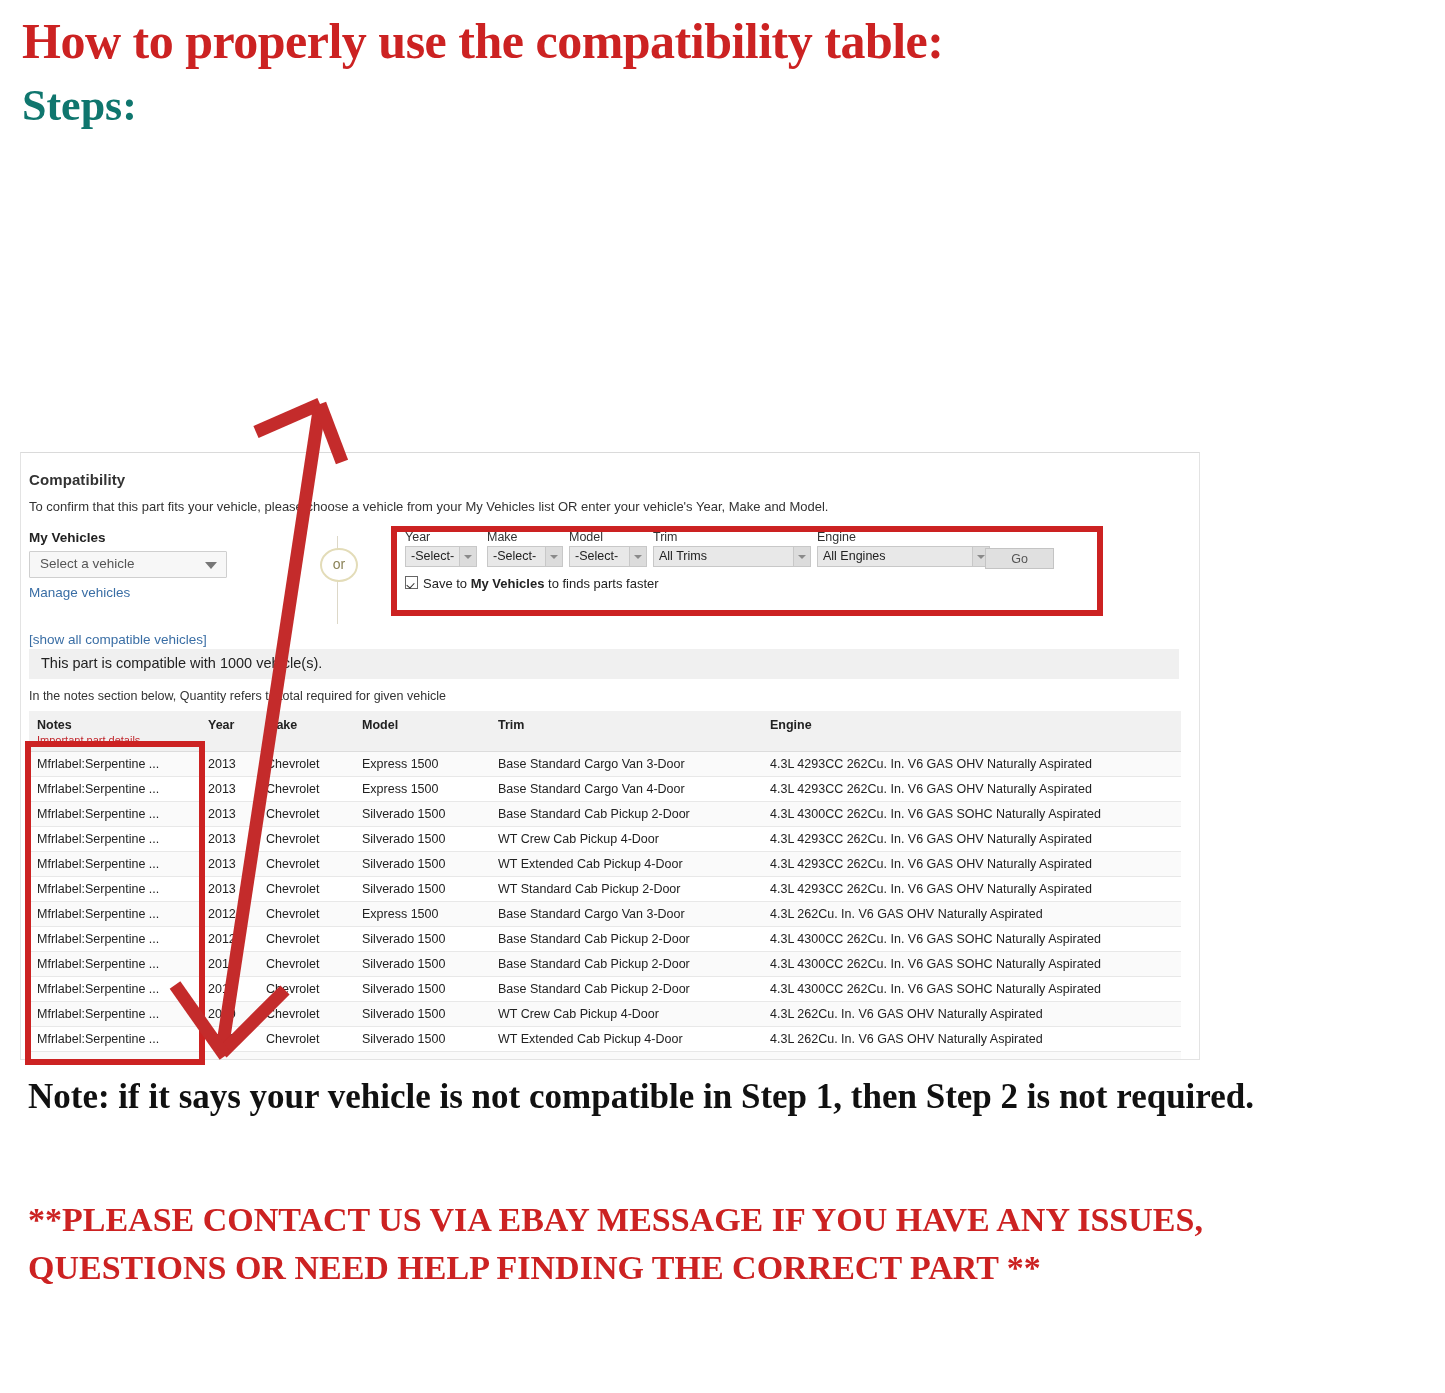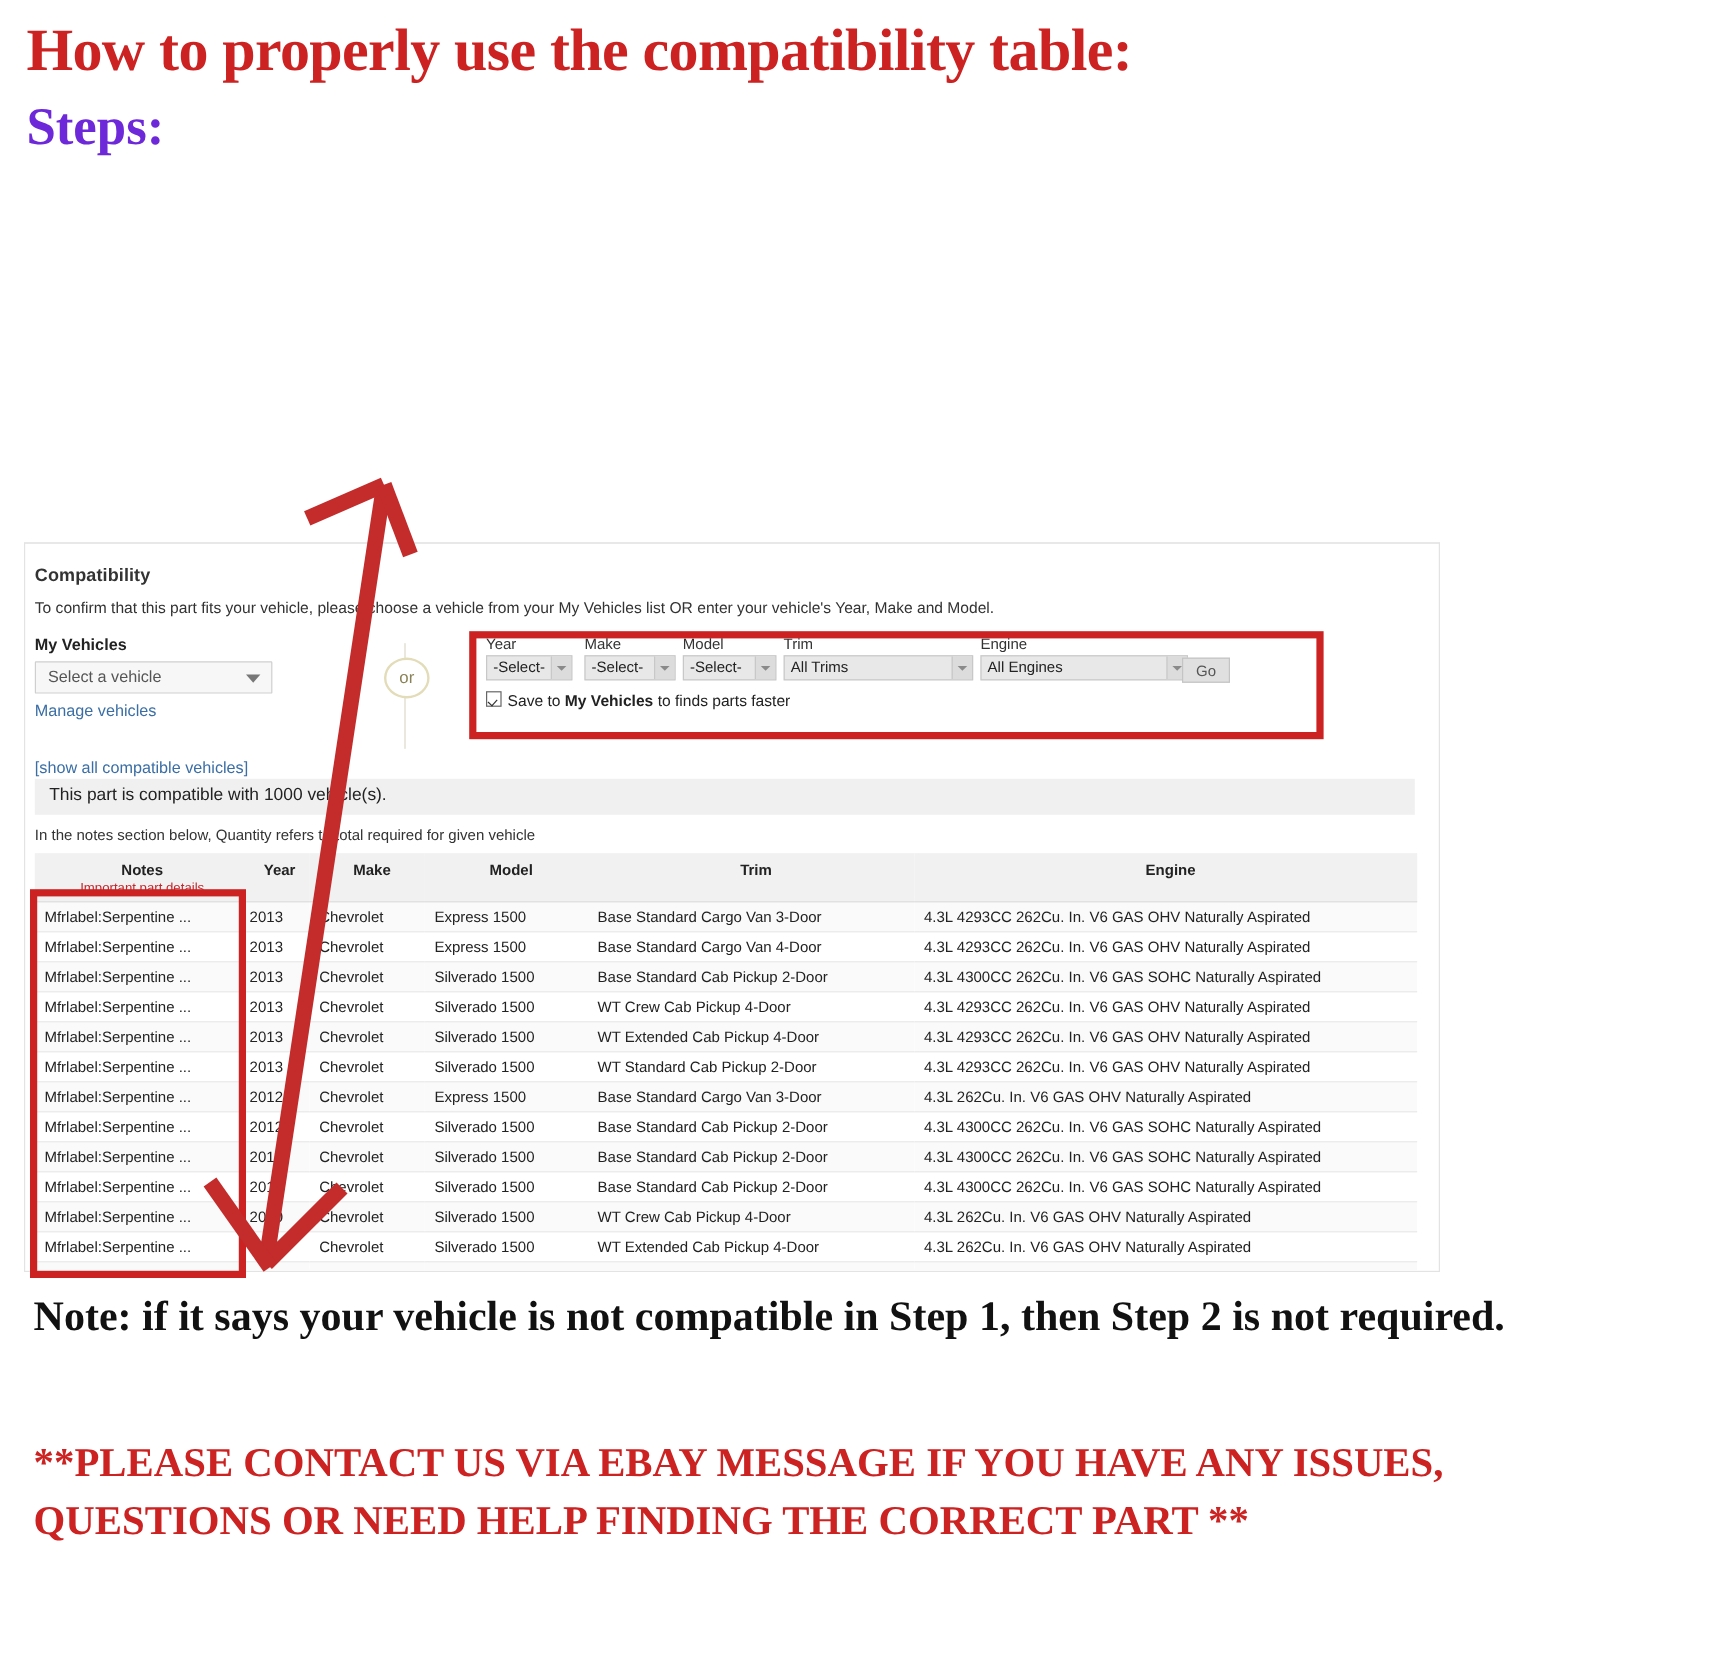--- a/index.html
+++ b/index.html
@@ -3,21 +3,21 @@
 <meta charset="utf-8">
 <style>
   html,body{margin:0;padding:0;background:#fff;}
   body{width:1445px;height:1393px;font-family:"Liberation Sans",sans-serif;position:relative;overflow:hidden;}
 
   
   .instructions{position:absolute;left:16px;top:0;width:1400px;}
   .h-title{font-family:"Liberation Serif",serif;font-weight:bold;font-size:50px;line-height:1.08;
            color:#CC2222;margin:14px 0 0 6px;letter-spacing:-0.5px;}
   .h-steps{font-family:"Liberation Serif",serif;font-weight:bold;font-size:44px;line-height:1.1;
-           color:#6d28d9;margin:14px 0 0 6px;}
+           color:#0f766e;margin:14px 0 0 6px;}
   .h-step1{font-family:"Liberation Serif",serif;font-weight:bold;font-size:37px;line-height:1.15;
            color:#111;margin:14px 0 0 6px;}
   .h-step2{font-family:"Liberation Serif",serif;font-weight:bold;font-size:34px;line-height:1.33;
            color:#111;margin:46px 0 0 6px;width:1330px;}
 
   
   .compat-panel{position:absolute;left:20px;top:452px;width:1178px;height:606px;
                 background:#fff;border:1px solid #e3e3e3;border-top:1px solid #dadada;
                 overflow:hidden;}
   .compat-title{font-size:15px;font-weight:bold;color:#333;margin:18px 0 0 8px;letter-spacing:.1px;}
@@ -43,36 +43,36 @@
               border:6px solid #CC2222;background:#fff;}
   .ymm-inner{position:absolute;left:370px;top:-4px;width:700px;height:78px;}
 
   .fld{position:absolute;}
   .fld .lbl{font-size:12.5px;color:#333;margin-bottom:2px;}
   .sel{height:21px;background:#e8e8e8;border:1px solid #c8c8c8;position:relative;box-sizing:border-box;}
   .sel .v{position:absolute;left:5px;top:2px;font-size:12.5px;color:#222;white-space:nowrap;}
   .sel .ar{position:absolute;right:0;top:0;width:16px;height:19px;background:#dcdcdc;border-left:1px solid #c8c8c8;}
   .sel .ar:after{content:"";position:absolute;left:4px;top:8px;width:0;height:0;
                  border-left:4px solid transparent;border-right:4px solid transparent;border-top:4px solid #8a8a8a;}
-  .go-btn{position:absolute;width:40px;height:21px;background:#e0e0e0;border:1px solid #c4c4c4;
+  .go-btn{position:absolute;width:69px;height:21px;background:#e0e0e0;border:1px solid #c4c4c4;
           font-size:12.5px;color:#555;text-align:center;line-height:20px;box-sizing:border-box;}
 
   .savebar{position:absolute;left:14px;top:50px;font-size:13px;color:#222;white-space:nowrap;}
   .cbx{display:inline-block;width:11px;height:11px;border:1px solid #666;background:#fff;
        position:relative;vertical-align:-1px;margin-right:5px;}
   .cbx:after{content:"";position:absolute;left:2px;top:4px;width:4px;height:6px;
              border:solid #333;border-width:0 1.6px 1.6px 0;transform:rotate(42deg);}
 
   .count-bar{position:absolute;left:8px;top:196px;width:1150px;height:30px;background:#f0f0f0;}
   .count-bar span{position:absolute;left:12px;top:6px;font-size:14.5px;color:#222;}
   .notes-hint{position:absolute;left:8px;top:236px;font-size:12.5px;color:#333;}
 
   
   table.compat{position:absolute;left:8px;top:258px;width:1152px;border-collapse:collapse;table-layout:fixed;}
-  table.compat th{background:#f1f1f1;border-bottom:1px solid #dcdcdc;text-align:center;padding:7px 0 5px 8px;
+  table.compat th{background:#f1f1f1;border-bottom:1px solid #dcdcdc;text-align:left;padding:7px 0 5px 8px;
                   font-size:12.5px;font-weight:bold;color:#222;vertical-align:top;}
   table.compat th .imp{display:block;font-size:11px;color:#C1272D;font-weight:normal;margin-top:2px;}
   table.compat td{border-bottom:1px solid #e8e8e8;padding:5px 0 5px 8px;font-size:12.5px;color:#222;
                   white-space:nowrap;overflow:hidden;}
   table.compat tr:nth-child(odd) td{background:#fafafa;}
   table.compat tr:nth-child(even) td{background:#fff;}
   .c-notes{width:163px;}.c-year{width:50px;}.c-make{width:88px;}
   .c-model{width:128px;}.c-trim{width:264px;}.c-engine{width:auto;}
 
   

